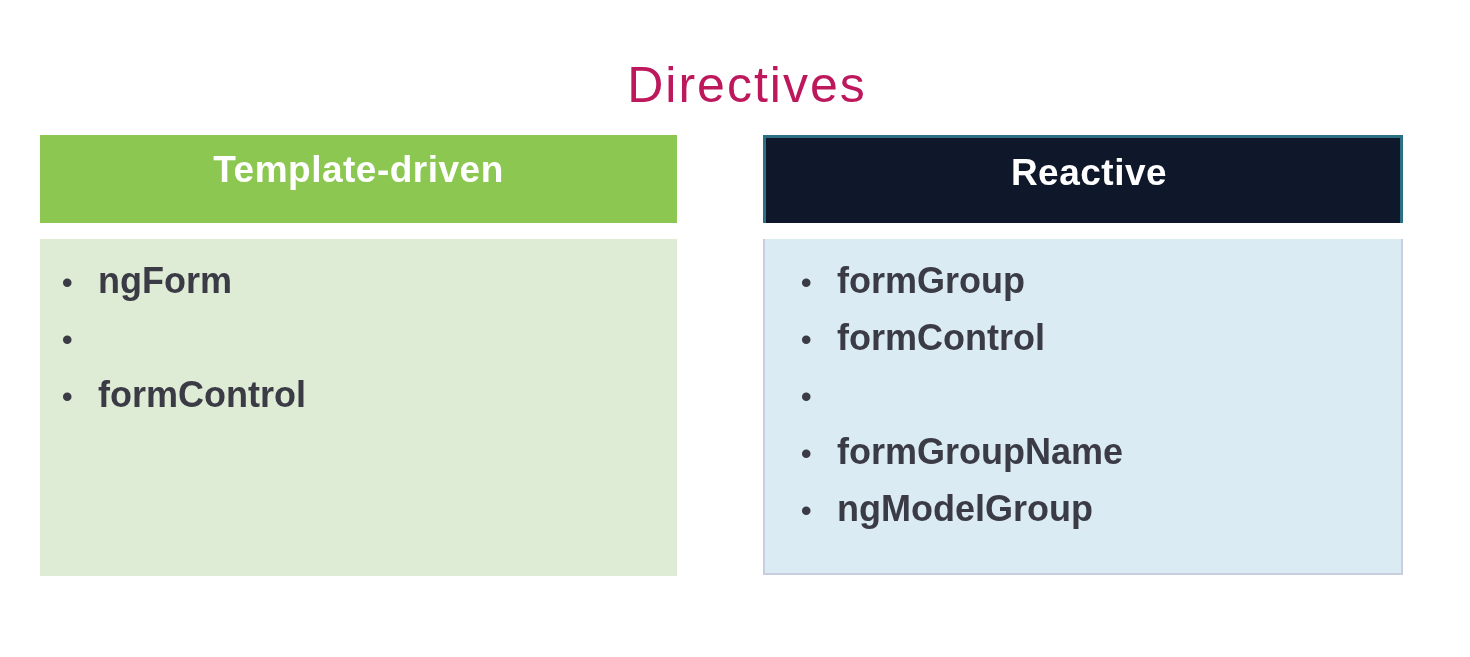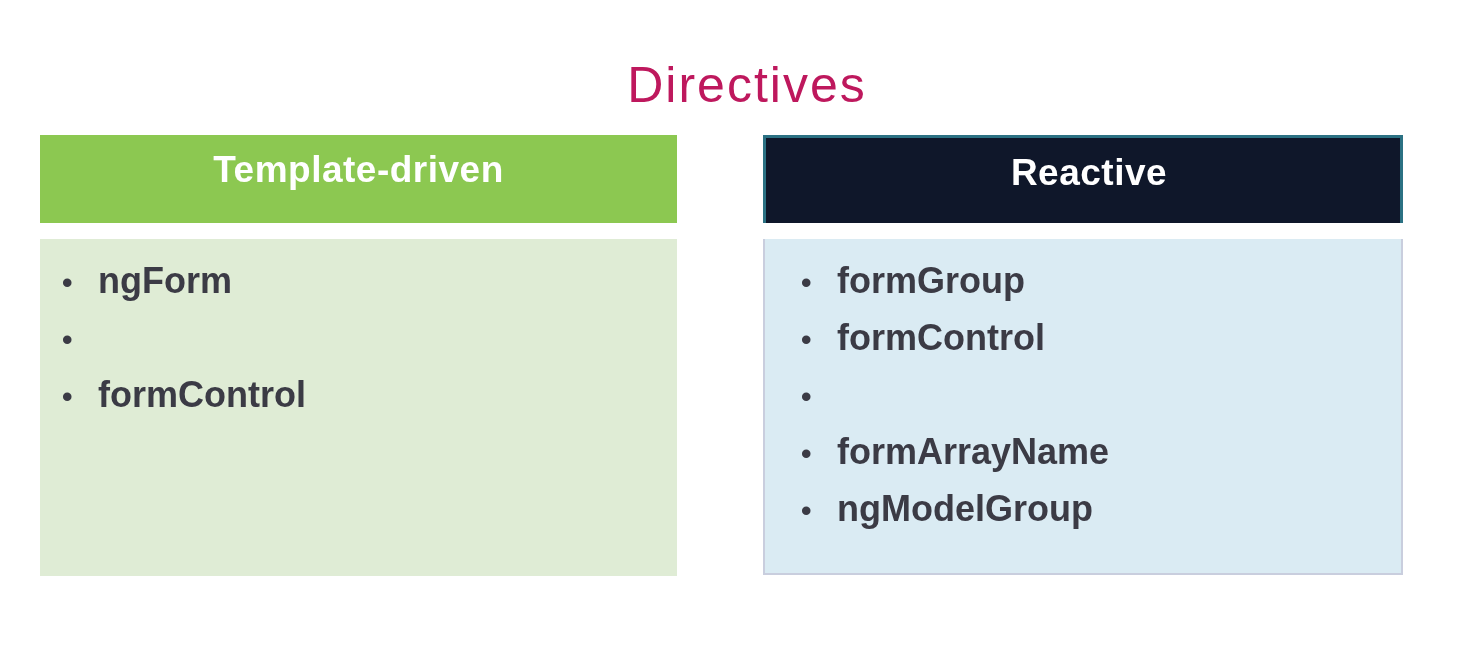--- a/index.html
+++ b/index.html
@@ -132,21 +132,21 @@
         </li>
         <li class="bullet-item">
           <span class="bullet"></span>
           <span>formControl</span>
         </li>
         <li class="bullet-item">
           <span class="bullet"></span>
         </li>
         <li class="bullet-item">
           <span class="bullet"></span>
-          <span>formArrayName</span>
+          <span>formGroupName</span>
         </li>
         <li class="bullet-item">
           <span class="bullet"></span>
           <span>ngModelGroup</span>
         </li>
       </ul>
     </div>
   </section>
 
 </div>

